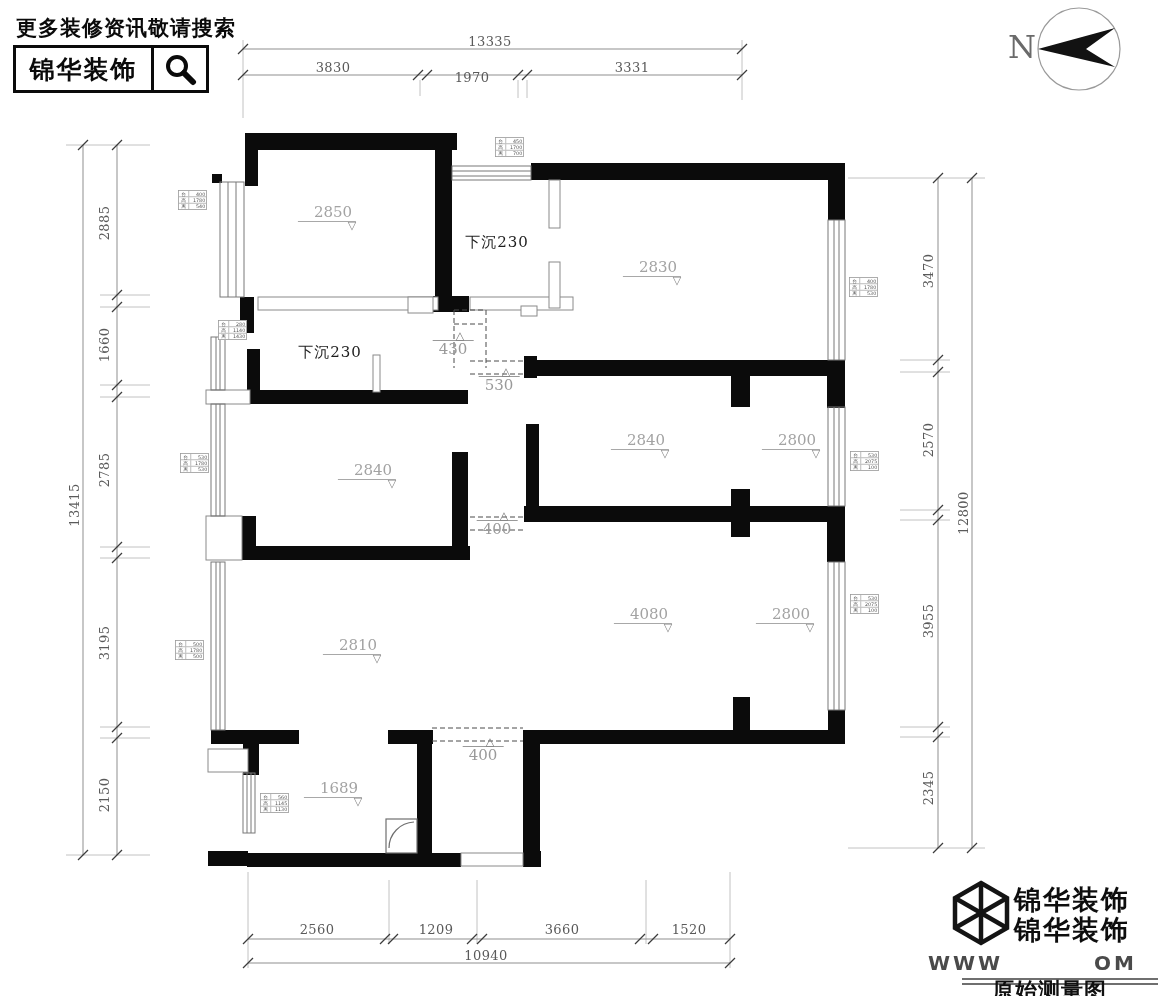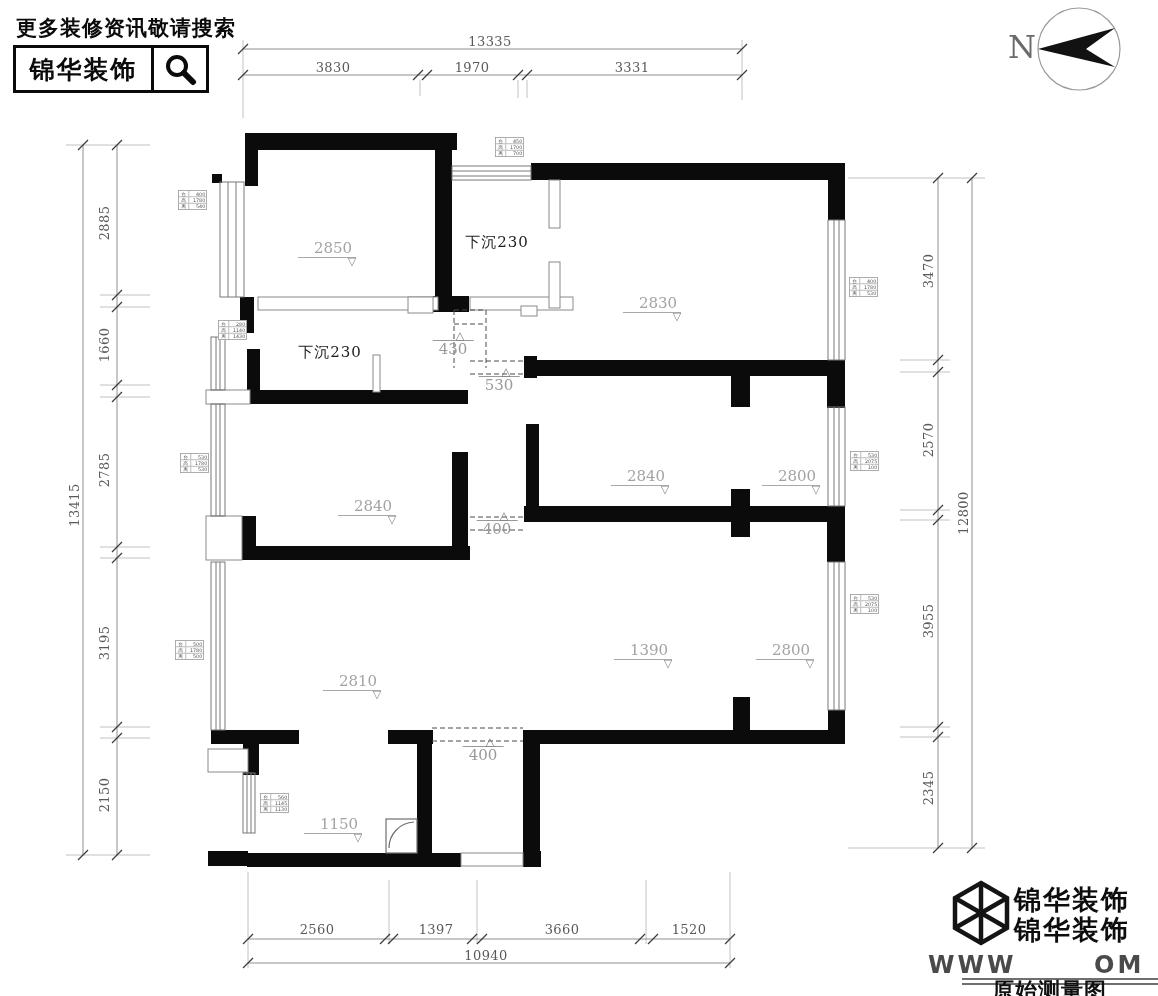--- a/index.html
+++ b/index.html
@@ -6,21 +6,21 @@
   .canvas{position:relative;width:1158px;height:996px;background:#fff;overflow:hidden;
           font-family:"DejaVu Serif",serif;}
   svg.plan{position:absolute;left:0;top:0;}
   
   .dlab{position:absolute;transform:translate(-50%,-50%);font-size:13px;color:#5a5a5a;
         letter-spacing:.4px;white-space:nowrap;}
   .dlab.rot{transform:translate(-50%,-50%) rotate(-90deg);}
   
   .hlabel{position:absolute;transform:translateX(-50%);color:#a3a3a3;font-size:15px;
           line-height:15px;text-align:right;white-space:nowrap;}
-  .hlabel .num{display:block;border-bottom:1px solid #a8a8a8;padding:0 4px 1px 16px;margin-top:36px;}
+  .hlabel .num{display:block;border-bottom:1px solid #a8a8a8;padding:0 4px 1px 16px;}
   .hlabel .tri{display:block;font-size:11px;line-height:10px;margin-top:-1px;
                padding-left:26px;color:#8a8a8a;}
   
   .blabel{position:absolute;transform:translateX(-50%);color:#9a9a9a;font-size:15px;
           line-height:15px;text-align:center;white-space:nowrap;}
   .blabel .tri{display:block;font-size:11px;line-height:10px;margin-bottom:-1px;
                color:#777;padding-left:14px;}
   .blabel .num{display:block;border-top:1px solid #999;padding:1px 6px 0;}
   
   .sunk{position:absolute;transform:translateX(-50%);font-size:15px;color:#1c1c1c;
@@ -42,21 +42,21 @@
                    font-size:25px;font-weight:bold;color:#0a0a0a;letter-spacing:2px;
                    font-family:"DejaVu Sans",sans-serif;}
   .brandbox .bmag{width:52px;border-left:3px solid #0a0a0a;display:flex;
                   align-items:center;justify-content:center;}
   
   .north-n{position:absolute;left:1008px;top:28px;font-size:32px;color:#6a6a6a;
            font-family:"DejaVu Serif",serif;}
   
   .fbrand{position:absolute;left:1014px;font-size:27px;font-weight:bold;color:#0d0d0d;
           font-family:"DejaVu Sans",sans-serif;letter-spacing:2px;white-space:nowrap;}
-  .furl{position:absolute;top:951px;font-size:24px;font-weight:bold;color:#4a4a4a;
+  .furl{position:absolute;top:951px;font-size:20px;font-weight:bold;color:#4a4a4a;
         font-family:"DejaVu Sans",sans-serif;letter-spacing:3px;}
   .fwm{position:absolute;left:992px;top:948px;font-size:22px;font-weight:bold;color:#101010;
        font-family:"DejaVu Sans",sans-serif;letter-spacing:1px;margin-top:28px;}
 </style>
 </head>
 <body>
 
 <div class="canvas">
 
   <svg class="plan" width="1158" height="996" viewBox="0 0 1158 996">
@@ -273,25 +273,25 @@
         <circle cx="14" cy="14" r="9" fill="none" stroke="#0a0a0a" stroke-width="4"></circle>
         <line x1="21" y1="21" x2="30" y2="30" stroke="#0a0a0a" stroke-width="6" stroke-linecap="round"></line>
       </svg>
     </span>
   </div>
 
   <div class="north-n">N</div>
 
   <div class="dlab" style="left:490px;top:41px">13335</div>
   <div class="dlab" style="left:333px;top:67px">3830</div>
-  <div class="dlab" style="left:472px;top:67px">1970</div>
+  <div class="dlab" style="left:472px;top:77px">1970</div>
   <div class="dlab" style="left:632px;top:67px">3331</div>
 
   <div class="dlab" style="left:317px;top:929px">2560</div>
-  <div class="dlab" style="left:436px;top:929px">1397</div>
+  <div class="dlab" style="left:436px;top:929px">1209</div>
   <div class="dlab" style="left:562px;top:929px">3660</div>
   <div class="dlab" style="left:689px;top:929px">1520</div>
   <div class="dlab" style="left:486px;top:955px">10940</div>
 
   <div class="dlab rot" style="left:74px;top:505px">13415</div>
   <div class="dlab rot" style="left:104px;top:223px">2885</div>
   <div class="dlab rot" style="left:104px;top:345px">1660</div>
   <div class="dlab rot" style="left:104px;top:470px">2785</div>
   <div class="dlab rot" style="left:104px;top:643px">3195</div>
   <div class="dlab rot" style="left:104px;top:795px">2150</div>
@@ -320,29 +320,29 @@
     </div>
   <div class="hlabel" style="left:791px;top:433px">
     <span class="num">2800</span>
     <span class="tri">▽</span>
     </div>
   <div class="hlabel" style="left:352px;top:638px">
     <span class="num">2810</span>
     <span class="tri">▽</span>
     </div>
   <div class="hlabel" style="left:643px;top:607px">
-    <span class="num">1390</span>
+    <span class="num">4080</span>
     <span class="tri">▽</span>
     </div>
   <div class="hlabel" style="left:785px;top:607px">
     <span class="num">2800</span>
     <span class="tri">▽</span>
     </div>
   <div class="hlabel" style="left:333px;top:781px">
-    <span class="num">1150</span>
+    <span class="num">1689</span>
     <span class="tri">▽</span>
     </div>
 
   <div class="blabel" style="left:453px;top:331px">
     <span class="tri">△</span>
     <span class="num">430</span>
     </div>
   <div class="blabel" style="left:499px;top:367px">
     <span class="tri">△</span>
     <span class="num">530</span>

